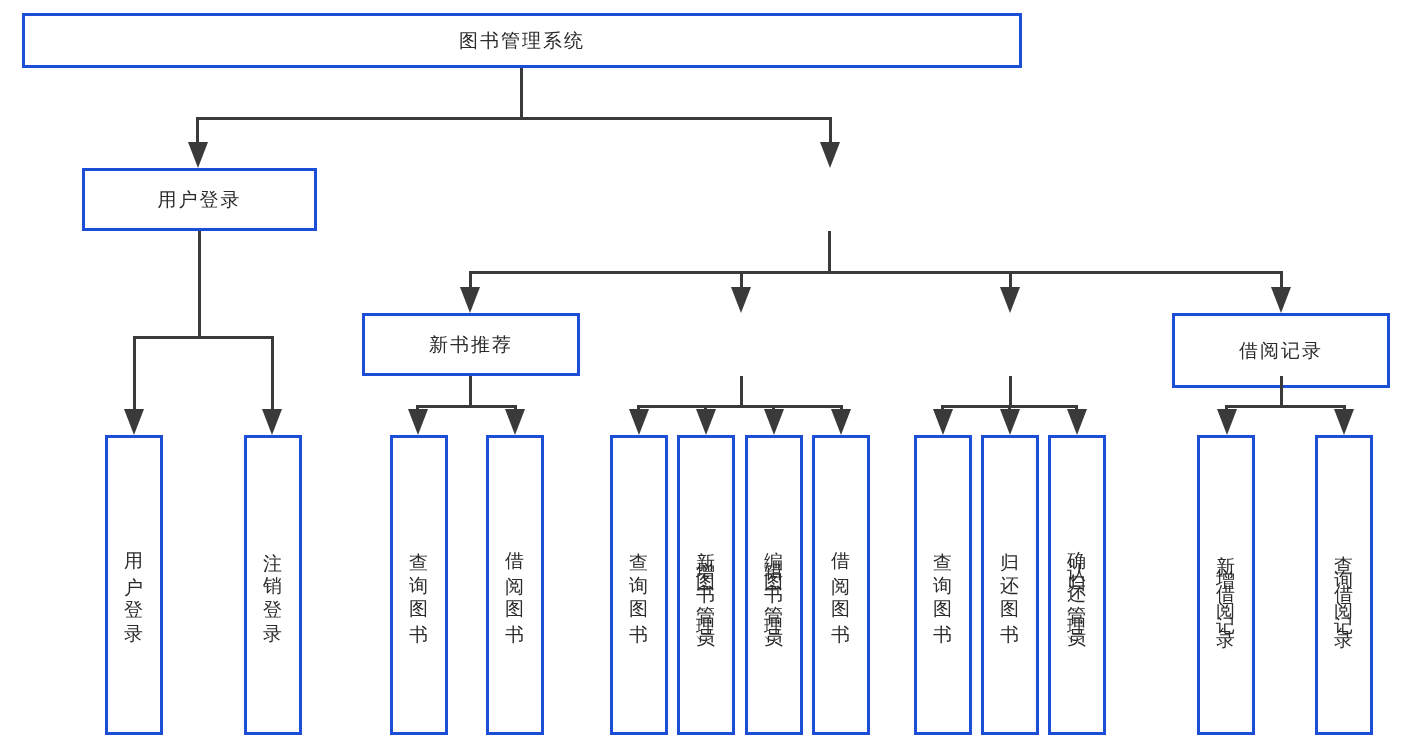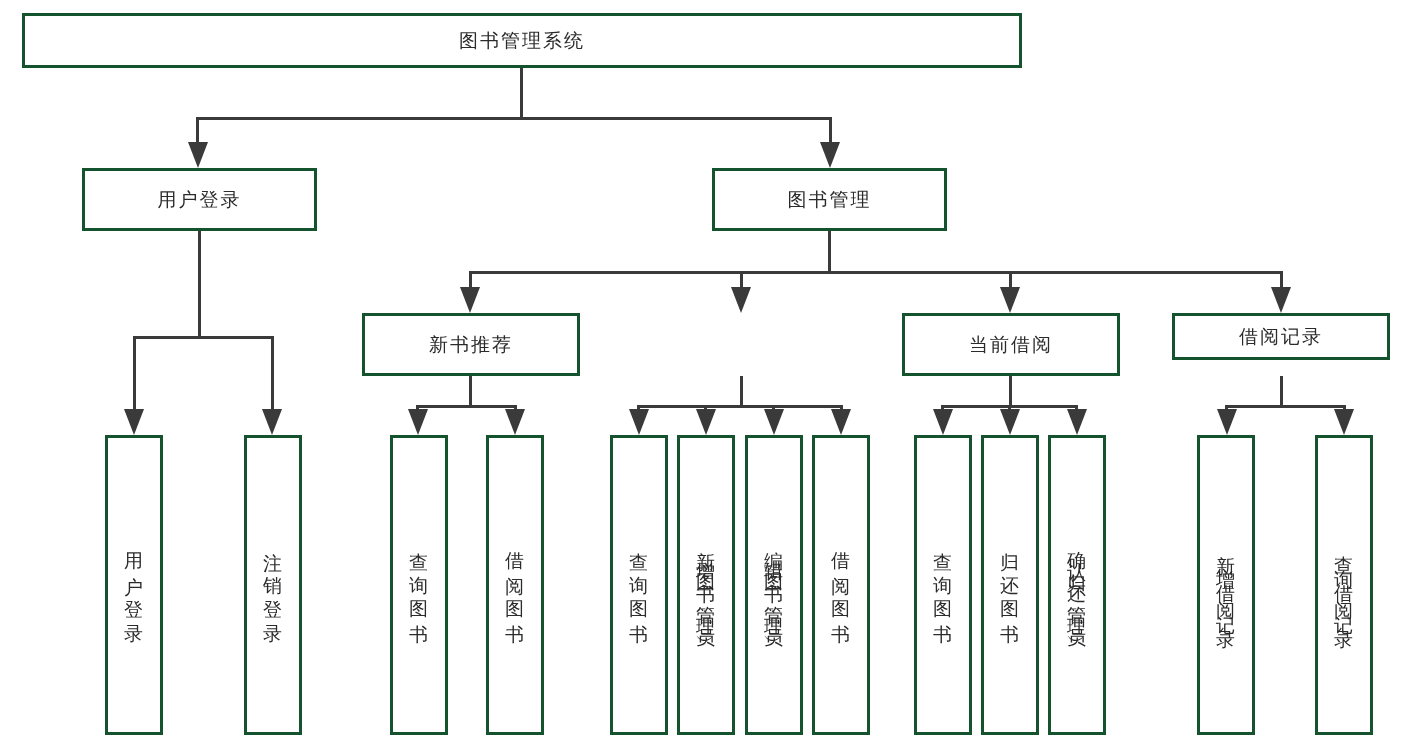--- a/index.html
+++ b/index.html
@@ -2,21 +2,21 @@
 <html><head>
 <meta charset="utf-8">
 <style>
   html,body { margin:0; padding:0; background:#ffffff; }
   .stage {
     position:relative; width:1405px; height:747px; background:#ffffff;
     font-family:"Liberation Sans", sans-serif; overflow:hidden;
   }
   .node {
     position:absolute; box-sizing:border-box;
-    border:3px solid #14532d; background:#ffffff;
+    border:3px solid #1d4ed8; background:#ffffff;
     display:flex; align-items:center; justify-content:center;
     color:#2b2b2b;
   }
   .node .lbl { font-size:19px; letter-spacing:2px; white-space:nowrap; }
   .leaf { align-items:center; justify-content:center; }
   .leaf .vlbl {
     writing-mode:vertical-rl; text-orientation:mixed;
     font-size:19px; color:#2b2b2b; line-height:1;
   }
   .line { position:absolute; background:#3a3a3a; }
@@ -42,23 +42,20 @@
   <div class="line" style="left:520px;top:68px;width:3px;height:50px"></div>
   <div class="line" style="left:196px;top:117px;width:636px;height:3px"></div>
   <div class="line" style="left:196px;top:117px;width:3px;height:27px"></div>
   <div class="arw" style="left:188px;top:142px"></div>
   <div class="line" style="left:829px;top:117px;width:3px;height:27px"></div>
   <div class="arw" style="left:820px;top:142px"></div>
 
   <div class="node" style="left:82px;top:168px;width:235px;height:63px">
     <span class="lbl">用户登录</span>
   </div>
-  <div class="node" style="left:712px;top:168px;width:235px;height:63px">
-    <span class="lbl">图书管理</span>
-  </div>
 
   <div class="line" style="left:198px;top:231px;width:3px;height:106px"></div>
   <div class="line" style="left:133px;top:336px;width:141px;height:3px"></div>
   <div class="line" style="left:133px;top:336px;width:3px;height:76px"></div>
   <div class="arw" style="left:124px;top:409px"></div>
   <div class="line" style="left:271px;top:336px;width:3px;height:76px"></div>
   <div class="arw" style="left:262px;top:409px"></div>
 
   <div class="line" style="left:828px;top:231px;width:3px;height:42px"></div>
   <div class="line" style="left:469px;top:271px;width:813px;height:3px"></div>
@@ -67,24 +64,21 @@
   <div class="line" style="left:740px;top:271px;width:3px;height:20px"></div>
   <div class="arw" style="left:731px;top:287px"></div>
   <div class="line" style="left:1009px;top:271px;width:3px;height:20px"></div>
   <div class="arw" style="left:1000px;top:287px"></div>
   <div class="line" style="left:1280px;top:271px;width:3px;height:20px"></div>
   <div class="arw" style="left:1271px;top:287px"></div>
 
   <div class="node" style="left:362px;top:313px;width:218px;height:63px">
     <span class="lbl">新书推荐</span>
   </div>
-  <div class="node" style="left:902px;top:313px;width:218px;height:63px">
-    <span class="lbl">当前借阅</span>
-  </div>
-  <div class="node" style="left:1172px;top:313px;width:218px;height:47px">
+  <div class="node" style="left:1172px;top:313px;width:218px;height:75px">
     <span class="lbl">借阅记录</span>
   </div>
 
   <div class="line" style="left:469px;top:376px;width:3px;height:31px"></div>
   <div class="line" style="left:416px;top:405px;width:101px;height:3px"></div>
   <div class="line" style="left:416px;top:405px;width:3px;height:10px"></div>
   <div class="arw" style="left:408px;top:409px"></div>
   <div class="line" style="left:514px;top:405px;width:3px;height:10px"></div>
   <div class="arw" style="left:505px;top:409px"></div>
 

